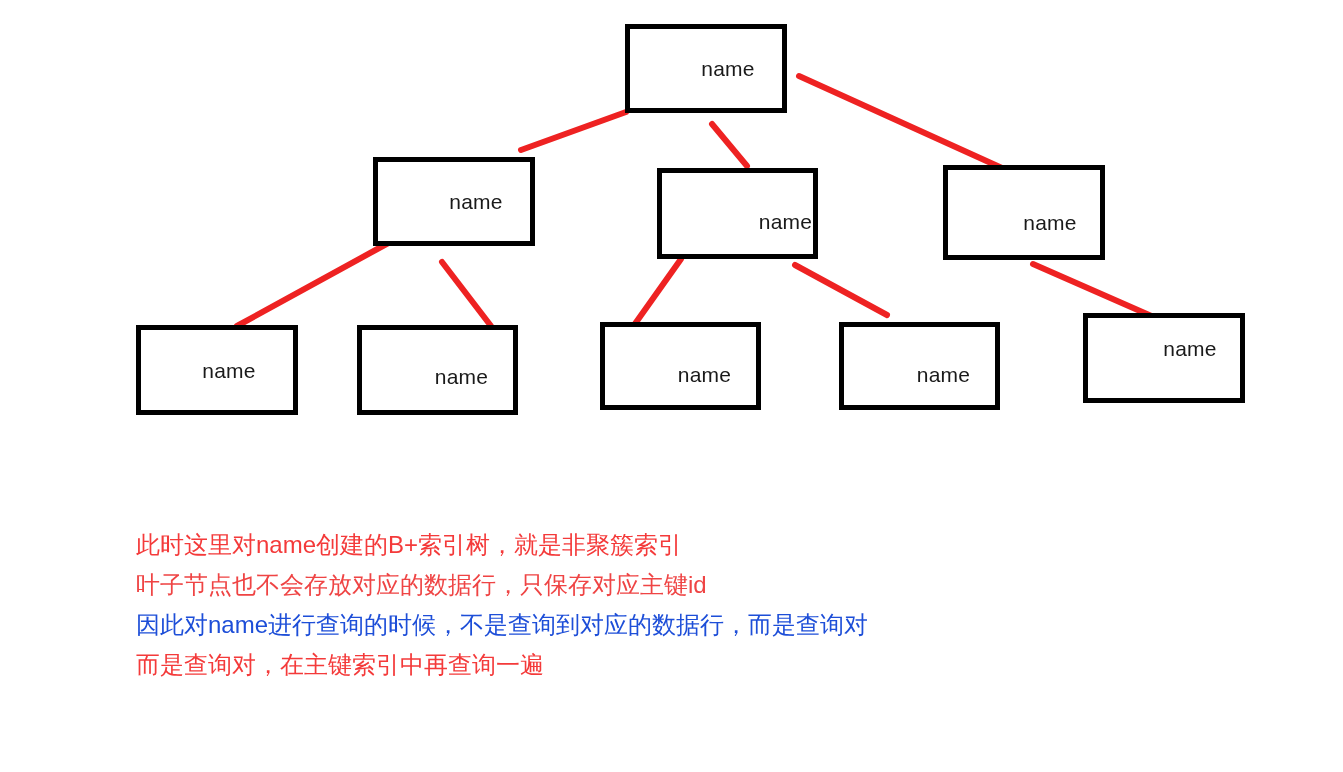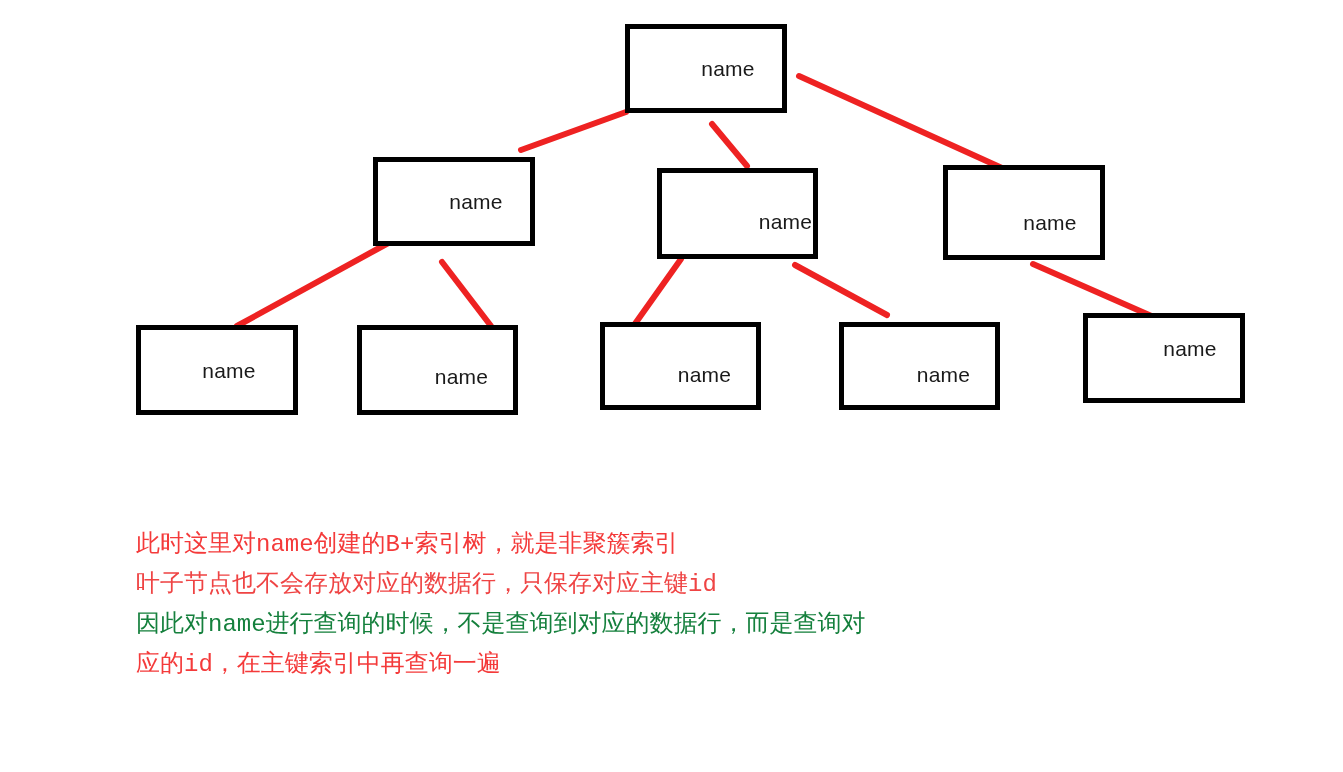--- a/index.html
+++ b/index.html
@@ -44,21 +44,21 @@
     letter-spacing: 0.2px;
     white-space: nowrap;
   }
   #caption {
     position: absolute;
     left: 136px;
     top: 525px;
     width: 1150px;
   }
   .caption-line {
-    font-family: Liberation Mono, monospace;
+    font-family: Liberation Sans, sans-serif;
     font-size: 24px;
     line-height: 40px;
     color: #f43a3a;
     white-space: pre;
     font-weight: 500;
   }
 </style>
 </head>
 <body>
 
@@ -101,17 +101,17 @@
         <span class="node-label" style="color: rgb(26, 26, 26); transform: translate(2px, 8px);">name</span>
       </div>
       <div class="node" style="left: 1083px; top: 313px; width: 162px; height: 90px; border-color: rgb(0, 0, 0); background: rgb(255, 255, 255);">
         <span class="node-label" style="color: rgb(26, 26, 26); transform: translate(4px, -10px);">name</span>
       </div>
     </div>
 
   <div id="caption">
       <div class="caption-line" style="color: rgb(244, 58, 58);">此时这里对name创建的B+索引树，就是非聚簇索引</div>
       <div class="caption-line" style="color: #ef4444;">叶子节点也不会存放对应的数据行，只保存对应主键id</div>
-      <div class="caption-line" style="color: #15803d;">因此对name进行查询的时候，不是查询到对应的数据行，而是查询对</div>
-      <div class="caption-line" style="color: rgb(244, 58, 58);">应的id，在主键索引中再查询一遍</div>
+      <div class="caption-line" style="color: #1d4ed8;">因此对name进行查询的时候，不是查询到对应的数据行，而是查询对</div>
+      <div class="caption-line" style="color: rgb(244, 58, 58);">而是查询对，在主键索引中再查询一遍</div>
     </div>
 
 </div>
 
 </body></html>

